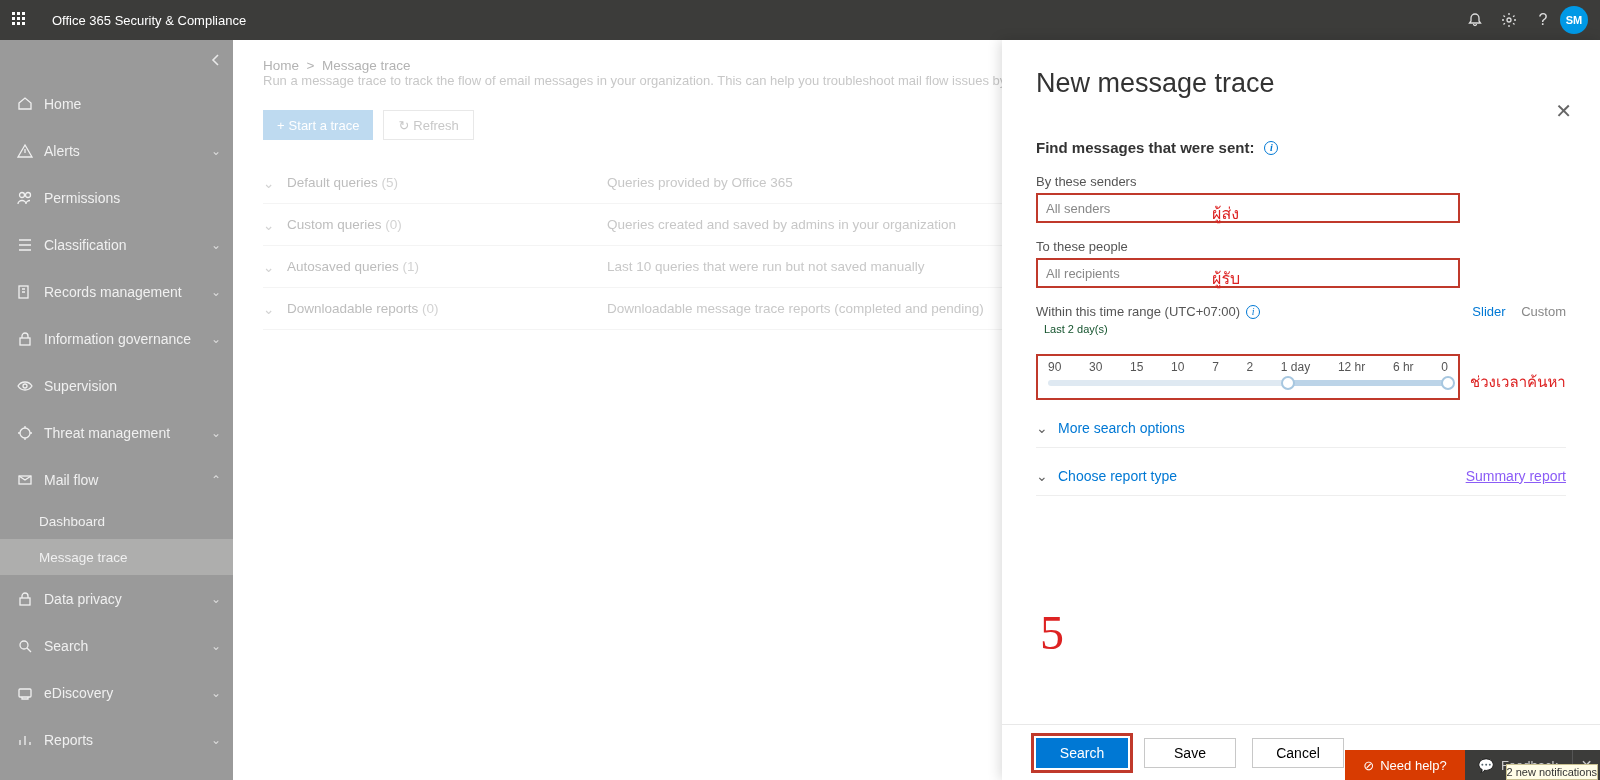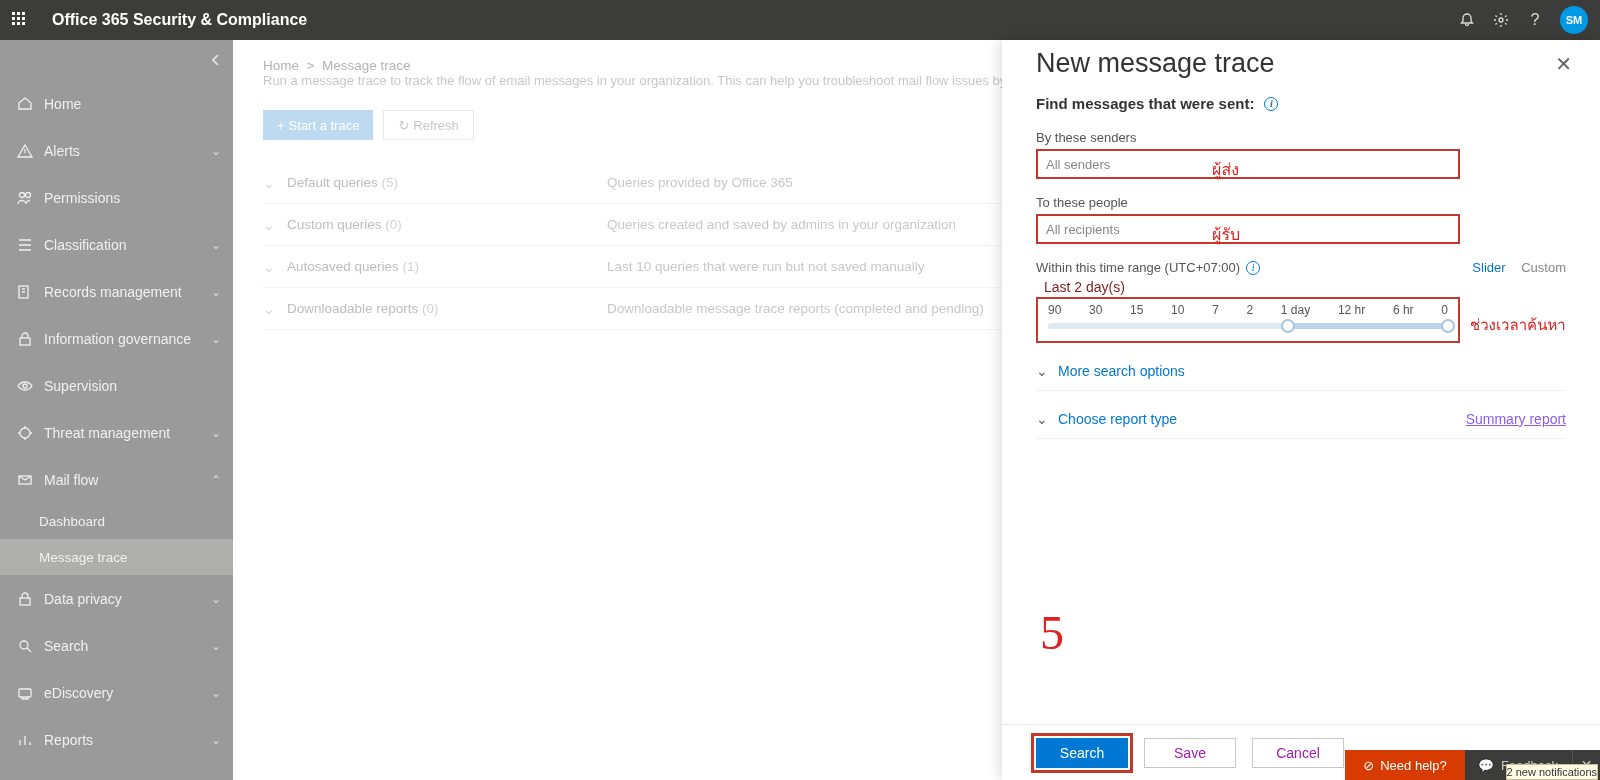--- a/index.html
+++ b/index.html
@@ -2,24 +2,24 @@
 <html><head>
 <meta charset="utf-8">
 <style>
 * { box-sizing: border-box; margin: 0; padding: 0; }
 body { font-family: "Segoe UI", Arial, sans-serif; font-size: 14px; color: #333; background: #fff; width: 1600px; height: 780px; overflow: hidden; position: relative; }
 
 
 .hdr { height: 40px; background: #3c3c3a; color: #fff; display: flex; align-items: center; padding: 0 12px; }
 .waffle { width: 16px; height: 16px; display: grid; grid-template-columns: repeat(3,3px); grid-template-rows: repeat(3,3px); gap: 2px; margin-right: 24px; cursor: pointer; }
 .waffle span { background: #fff; }
-.hdr-title { font-size: 16px; font-weight: 700; }
+.hdr-title { font-size: 13px; font-weight: 400; }
 .hdr-spacer { flex: 1; }
 .hdr-icon { width: 34px; height: 40px; display: flex; align-items: center; justify-content: center; cursor: pointer; font-size: 16px; color: #ddd; }
-.avatar { width: 28px; height: 28px; border-radius: 50%; background: #0099e6; color: #fff; font-size: 11px; font-weight: 600; display: flex; align-items: center; justify-content: center; margin-left: 8px; cursor: pointer; }
+.avatar { width: 28px; height: 28px; border-radius: 50%; background: #0099e6; color: #fff; font-size: 11px; font-weight: 600; display: flex; align-items: center; justify-content: center; cursor: pointer; }
 
 
 .main { display: flex; height: calc(100% - 40px); position: relative; }
 
 
 .sb { width: 233px; background: #646464; color: #e8e8e8; position: relative; overflow: hidden; }
 .sb-collapse { display: flex; justify-content: flex-end; align-items: center; height: 40px; padding-right: 12px; }
 .sb-item { display: flex; align-items: center; height: 47px; padding: 0 12px 0 16px; cursor: pointer; font-size: 14px; }
 .sb-item.sub { padding-left: 39px; height: 36px; font-size: 13.5px; }
 .sb-item.sub.active { background: #838382; }
@@ -37,52 +37,52 @@
 .btn-primary { background: #9cc7e8; color: #fff; border: none; height: 30px; padding: 0 14px; font-size: 13px; display: flex; align-items: center; gap: 4px; cursor: pointer; }
 .btn-outline { background: #fff; border: 1px solid #dcdcdc; color: #aaa; height: 30px; padding: 0 14px; font-size: 13px; display: flex; align-items: center; gap: 4px; cursor: pointer; }
 .qrow { display: flex; align-items: center; height: 42px; border-bottom: 1px solid #eee; font-size: 13.5px; color: #9a9a9a; }
 .qrow .qchev { width: 24px; color: #bbb; }
 .qrow .qname { width: 320px; }
 .qrow .qcnt { color: #bbb; }
 .qrow .qdesc { color: #aaa; }
 
 
 .panel { position: absolute; right: 0; top: 0; width: 598px; height: 100%; background: #fff; box-shadow: -2px 0 12px rgba(0,0,0,0.15); display: flex; flex-direction: column; z-index: 5; }
-.p-hdr { display: flex; align-items: center; padding: 8px 28px 8px 34px; }
+.p-hdr { display: flex; align-items: flex-start; padding: 28px 28px 8px 34px; flex-direction: column; }
 .p-hdr h1 { font-size: 27px; font-weight: 400; color: #333; }
 .p-close { margin-left: auto; font-size: 20px; color: #666; cursor: pointer; }
 .p-body { flex: 1; padding: 8px 34px 0; overflow: hidden; position: relative; }
 .p-sub { font-size: 15px; font-weight: 600; color: #333; margin-bottom: 18px; display: flex; align-items: center; gap: 10px; }
 .info-i { width: 14px; height: 14px; border: 1px solid #0078d4; border-radius: 50%; color: #0078d4; font-size: 10px; display: inline-flex; align-items: center; justify-content: center; font-style: italic; font-family: Georgia, serif; }
 .fld-label { font-size: 13px; color: #555; margin-bottom: 4px; }
 .fld { position: relative; margin-bottom: 16px; }
 .fld input { width: 424px; height: 30px; border: 2px solid #c0392b; padding: 0 8px; font-size: 13px; color: #888; outline: none; }
 .fld input::placeholder { color: #888; }
 .fld .annot { position: absolute; left: 176px; top: 8px; color: #d22; font-size: 16px; font-family: Tahoma, sans-serif; pointer-events: none; }
 .time-hdr { display: flex; align-items: center; margin-bottom: 4px; }
 .time-hdr .lbl { font-size: 13px; color: #555; display: flex; align-items: center; gap: 6px; }
 .time-hdr .tabs { margin-left: auto; font-size: 13px; }
 .time-hdr .tabs span { margin-left: 12px; color: #888; cursor: pointer; }
 .time-hdr .tabs span.active { color: #0078d4; }
-.time-sum { font-size: 14px; color: #7f1d1d; margin-left: 8px; margin-bottom: 2px; }
+.time-sum { font-size: 11px; color: #14532d; margin-left: 8px; margin-bottom: 19px; }
 .slider-box { border: 2px solid #c0392b; padding: 4px 10px 12px; width: 424px; position: relative; }
 .ticks { display: flex; justify-content: space-between; font-size: 12px; color: #555; margin-bottom: 6px; }
 .track { position: relative; height: 6px; background: #dfe9f2; border-radius: 3px; }
 .track .fill { position: absolute; left: 60%; right: 0; top: 0; bottom: 0; background: #bcd4e8; border-radius: 3px; }
 .thumb { position: absolute; top: 50%; width: 14px; height: 14px; background: #fff; border: 2px solid #a7c7e0; border-radius: 50%; transform: translate(-50%, -50%); }
 .slider-annot { position: absolute; left: 434px; top: 16px; color: #d22; font-size: 15px; white-space: nowrap; font-family: Tahoma, sans-serif; }
 .expander { display: flex; align-items: center; height: 40px; border-bottom: 1px solid #eee; font-size: 14px; cursor: pointer; margin-top: 8px; }
 .expander .chv { width: 22px; color: #666; }
 .expander .lnk { color: #0078d4; }
 .expander .summary { margin-left: auto; color: #8b5cf6; text-decoration: underline; }
 .big5 { position: absolute; left: 38px; bottom: 64px; font-size: 48px; color: #d22; font-family: Georgia, serif; }
 .p-foot { height: 56px; border-top: 1px solid #e8e8e8; display: flex; align-items: center; padding: 0 34px; gap: 16px; }
 .fbtn { height: 30px; min-width: 92px; font-size: 14px; cursor: pointer; }
 .fbtn.search { background: #0078d4; color: #fff; border: none; outline: 3px solid #c0392b; outline-offset: 2px; }
-.fbtn.ghost { background: #fff; border: 1px solid #c8c8c8; color: #a21caf; }
+.fbtn.ghost { background: #fff; border: 1px solid #c8c8c8; color: #000000; }
 
 
 .helpbar { position: absolute; right: 0; bottom: 0; height: 30px; display: flex; align-items: center; z-index: 8; }
 .help-need { background: #d83b01; color: #fff; height: 30px; padding: 0 18px; display: flex; align-items: center; gap: 6px; font-size: 13px; cursor: pointer; }
 .help-fb { background: #3c3c3a; color: #ccc; height: 30px; padding: 0 14px; display: flex; align-items: center; gap: 6px; font-size: 13px; cursor: pointer; }
 .help-close { background: #3c3c3a; color: #ccc; height: 30px; width: 28px; display: flex; align-items: center; justify-content: center; cursor: pointer; border-left: 1px solid #555; }
 .notif-tip { position: absolute; right: 2px; bottom: 0; background: #fffde7; border: 1px solid #c8c090; font-size: 11px; padding: 1px 0; color: #333; z-index: 20; }
 
 svg { display: block; }
 </style>

